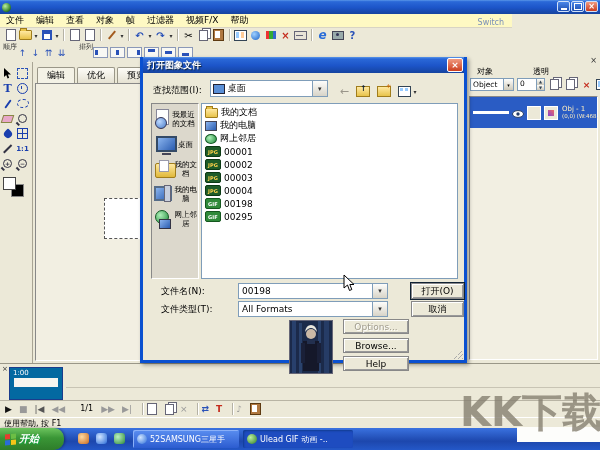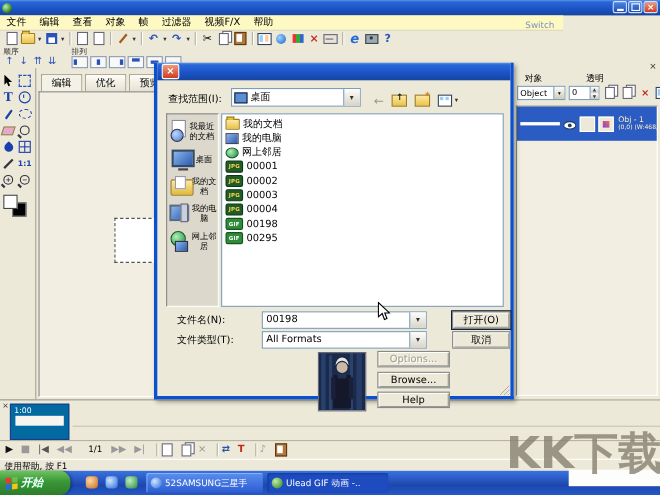--- a/index.html
+++ b/index.html
@@ -41,21 +41,21 @@
   .icpal{width:10px;height:8px;background:linear-gradient(90deg,#e33 33%,#3a3 33% 66%,#36c 66%)}
   .icmail{width:11px;height:7px;background:#e8e4d8;border:1px solid #667;position:relative}
   .icmail::before{content:"";position:absolute;left:1px;top:0;width:7px;height:3px;border-bottom:1px solid #667;transform:skewX(0)}
   .iccam{width:10px;height:7px;background:#9aa;border:1px solid #445;position:relative}
   .iccam::before{content:"";position:absolute;left:3px;top:1px;width:3px;height:3px;border-radius:50%;background:#335}
   .glyph-blue{color:#2a52b8;font-weight:bold}
   .glyph-red{color:#c42b1c;font-weight:bold}
   .glyph-ie{color:#2a6cd8;font-weight:bold;font-style:italic;font-size:12px}
   
   .toolbar2{position:absolute;left:0;top:43px;width:600px;height:19px;display:flex;gap:12px;padding-left:3px;box-sizing:border-box}
-  .tgrp{display:flex;flex-direction:column}
+  .tgrp{display:flex;flex-direction:row}
   .tlabel{font-size:7px;color:#333;line-height:8px}
   .ticons{display:flex;align-items:center;gap:2px}
   .oico{font-size:9px;color:#2a52b8;width:11px;text-align:center;line-height:10px}
   .alico{width:13px;height:9px;border:1px solid #8a98b8;background:#f8f8f4;position:relative}
   .alico div{position:absolute;background:#2a52b8}
   
   .toolbox{position:absolute;left:0;top:62px;width:33px;height:301px;background:#ece9d8;border-right:1px solid #a8a494;box-sizing:border-box;padding-top:4px}
   .trow{display:flex}
   .tool{width:15px;height:15px;display:flex;align-items:center;justify-content:center;font-size:9px;position:relative}
   .dash-sq{width:9px;height:9px;border:1px dashed #2a52b8}
@@ -453,20 +453,21 @@
         <span class="op-txt">
           <span class="t1">Obj - 1</span>
           <span class="t2">(0,0) (W:468, H:60)</span>
         </span>
       </div>
     </div>
   </div>
 
   <div class="dialog">
     <div class="dlg-title">
+      <span class="txt">打开图象文件</span>
       <span class="dlg-close">×</span>
     </div>
     <div class="dlg-body">
       <div class="lookin-row">
         <span class="lbl">查找范围(I):</span>
         <span class="combo lookin-combo">
           <span class="mini-desk"></span>
           <span class="val">桌面</span>
           <span class="ddb">▾</span>
         </span>

